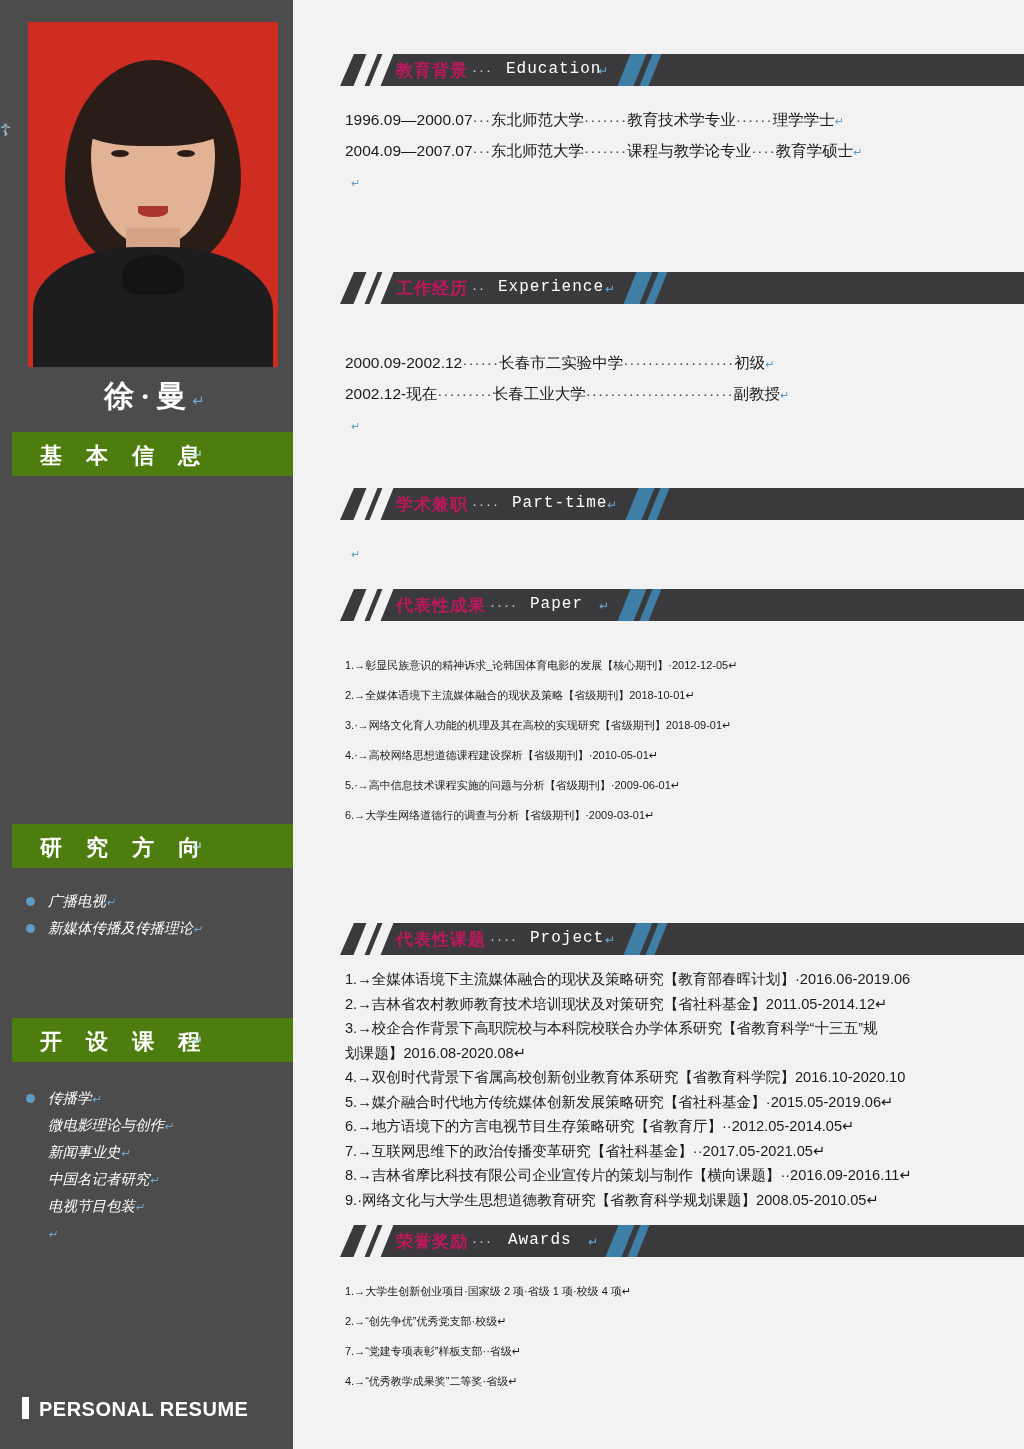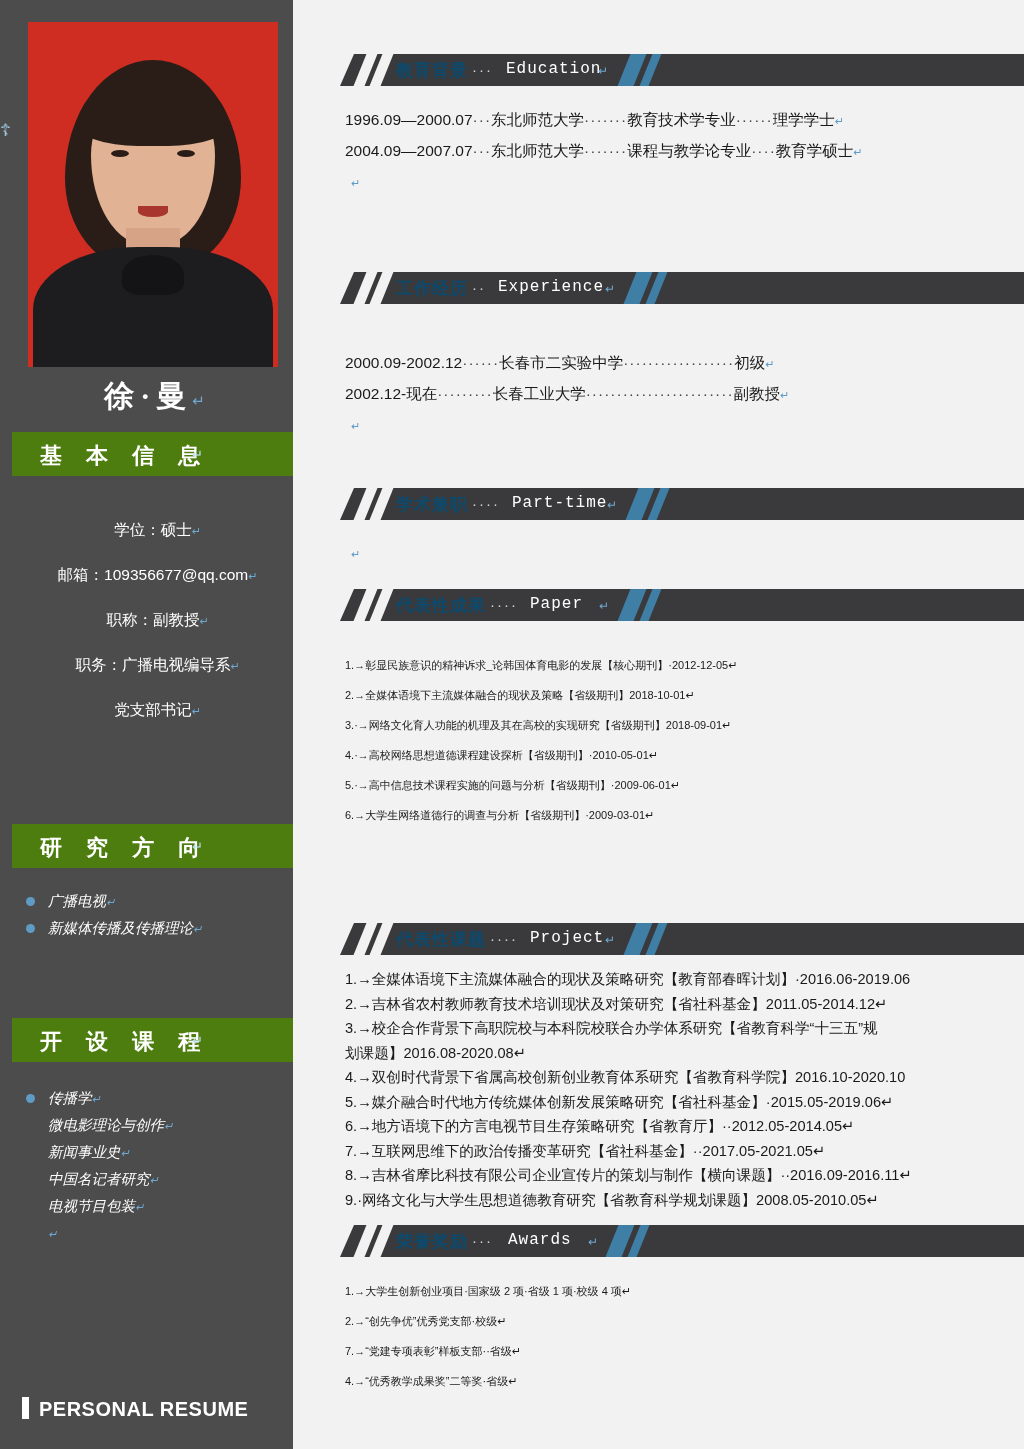--- a/index.html
+++ b/index.html
@@ -263,21 +263,21 @@
     height: 32px;
     background: #3f7fa6;
     transform: skewX(-22deg);
   }
   .sec-head .accent.a1 { width: 16px; }
   .sec-head .accent.a2 { width: 9px; }
   .sec-head .zh {
     position: absolute;
     left: 56px;
     top: 5px;
-    color: #0c4a6e;
+    color: #be185d;
     font-size: 17px;
     font-weight: bold;
     letter-spacing: 1px;
   }
   .sec-head .dots {
     position: absolute;
     top: 7px;
     color: #cfd3d6;
     font-size: 15px;
     letter-spacing: 2px;
@@ -339,27 +339,20 @@
       <div class="collar"></div>
     </div>
 
     <div class="name" style="left:22px;">
       <span>徐·曼</span><span class="pilcrow">↵</span>
     </div>
 
     <div class="side-band" style="top:432px;">
       <span class="label">基 本 信 息</span>
       <span class="pilcrow" style="left:180px;">↵</span>
-    </div>
-    <div class="info-list" style="left:22px; top:508px;">
-      <div class="row"><span>学位：硕士</span><span class="pilcrow">↵</span></div>
-      <div class="row"><span>邮箱：109356677@qq.com</span><span class="pilcrow">↵</span></div>
-      <div class="row"><span>职称：副教授</span><span class="pilcrow">↵</span></div>
-      <div class="row"><span>职务：广播电视编导系</span><span class="pilcrow">↵</span></div>
-      <div class="row"><span>党支部书记</span><span class="pilcrow">↵</span></div>
     </div>
 
     <div class="side-band" style="top:824px;">
       <span class="label">研 究 方 向</span>
       <span class="pilcrow" style="left:180px;">↵</span>
     </div>
     <div class="bullet-list" style="top:888px;">
       <div class="li dot"><span>广播电视</span><span class="pilcrow">↵</span></div>
       <div class="li dot"><span>新媒体传播及传播理论</span><span class="pilcrow">↵</span></div>
     </div>

